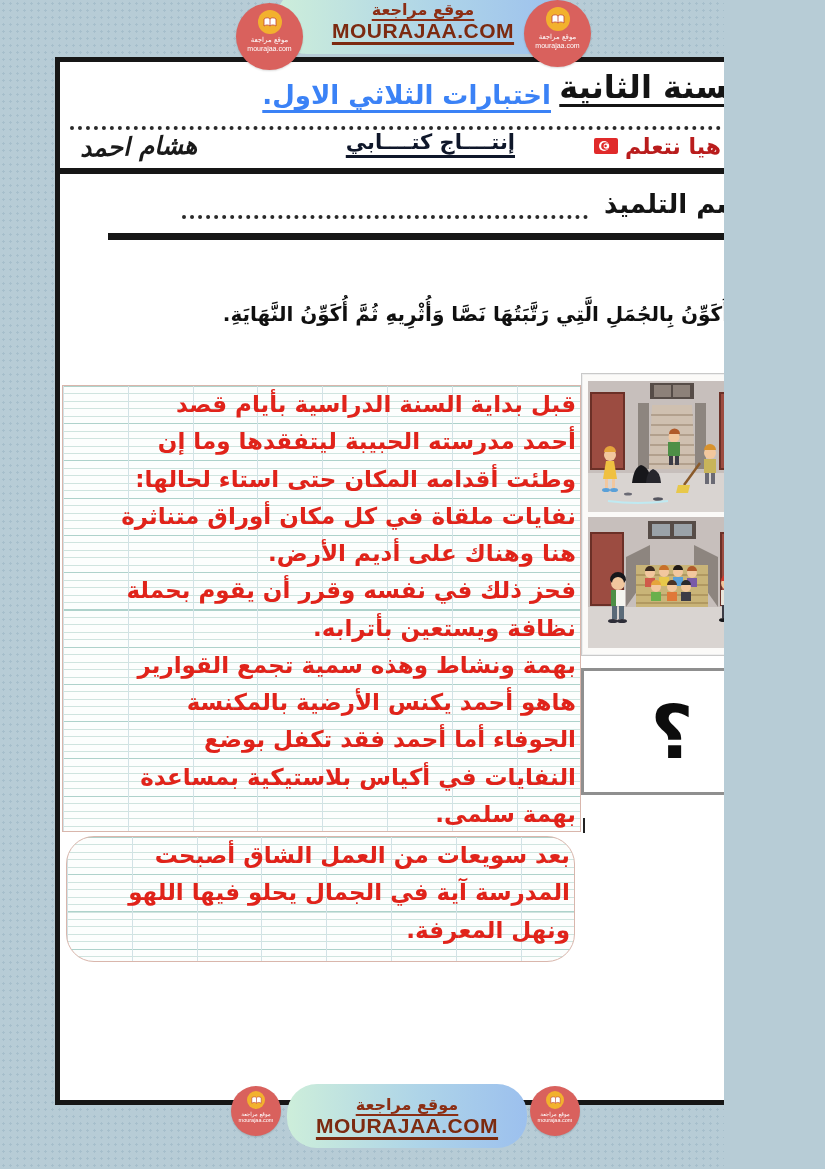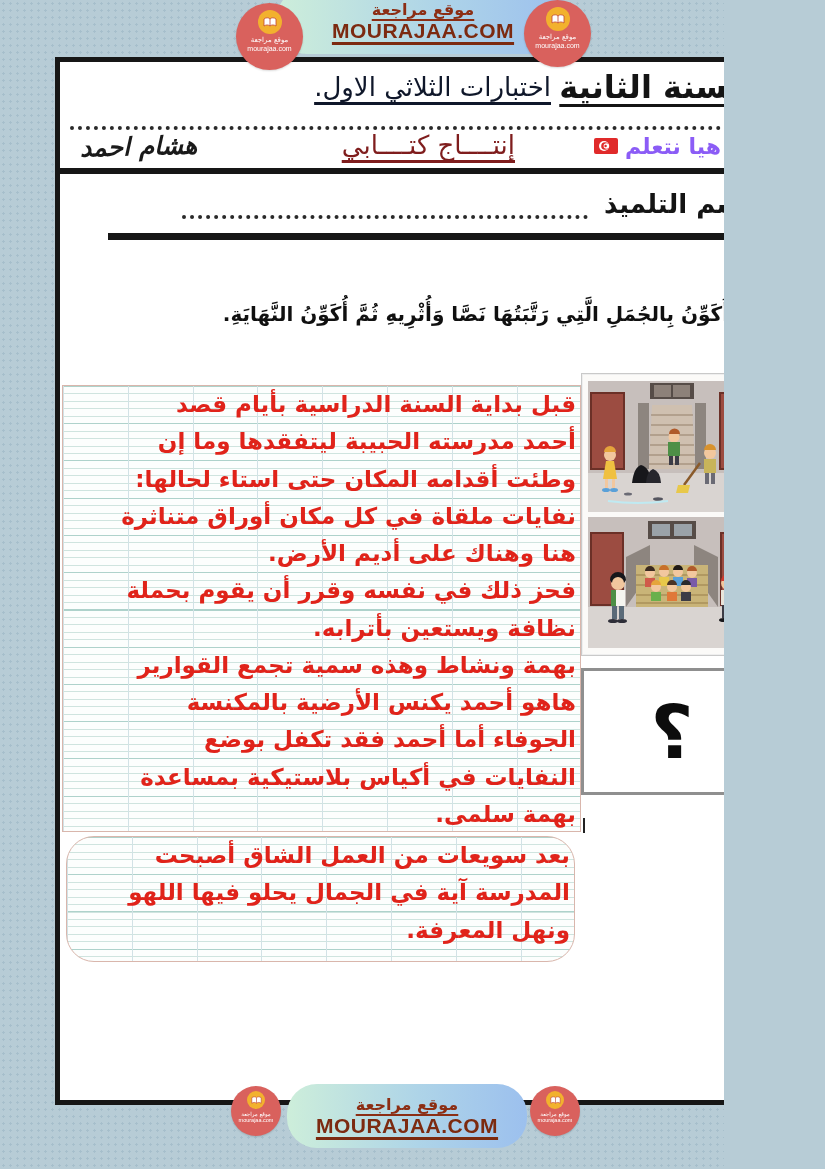--- a/index.html
+++ b/index.html
@@ -52,30 +52,30 @@
   .sheet{
     position:absolute;left:55px;top:57px;width:713px;height:1048px;
     background:#fff;border:5px solid #161616;box-sizing:border-box;
   }
   .header-sec{position:absolute;left:0;right:0;top:0;height:106px;border-bottom:6px solid #161616;}
   .grade{
     position:absolute;right:12px;top:6px;font-size:32px;font-weight:bold;direction:rtl;color:#141414;
     text-decoration:underline;text-decoration-thickness:3px;text-underline-offset:6px;
   }
   .exam-title{
-    position:absolute;right:212px;top:10px;font-size:26px;font-weight:normal;direction:rtl;color:#0f172a;
+    position:absolute;right:212px;top:18px;font-size:26px;font-weight:bold;direction:rtl;color:#3b82f6;
     text-decoration:underline;text-decoration-thickness:3px;text-underline-offset:6px;
   }
   .hdots{position:absolute;left:10px;right:10px;top:64px;height:0;border-bottom:4px dotted #2a2a2a;}
   .slogan{
-    position:absolute;right:42px;top:72px;font-size:22px;font-weight:bold;color:#8b5cf6;
+    position:absolute;right:42px;top:72px;font-size:22px;font-weight:bold;color:#b91c1c;
     direction:rtl;display:flex;align-items:center;gap:7px;
   }
   .subject{
-    position:absolute;right:248px;top:68px;font-size:26px;font-weight:normal;color:#7f1d1d;direction:rtl;
+    position:absolute;right:248px;top:68px;font-size:21px;font-weight:bold;color:#0f172a;direction:rtl;
     text-decoration:underline;text-decoration-thickness:2.5px;text-underline-offset:6px;
   }
   .teacher{
     position:absolute;left:20px;top:70px;font-size:25px;font-weight:bold;font-style:italic;
     font-family:"DejaVu Serif",serif;direction:rtl;color:#1a1a1a;transform:rotate(-1.5deg);
   }
   .name-sec{
     position:absolute;left:0;right:0;top:112px;height:59px;border-bottom:7px solid #161616;
     direction:rtl;display:flex;align-items:center;padding:0 12px;box-sizing:content-box;margin-left:48px;
   }

